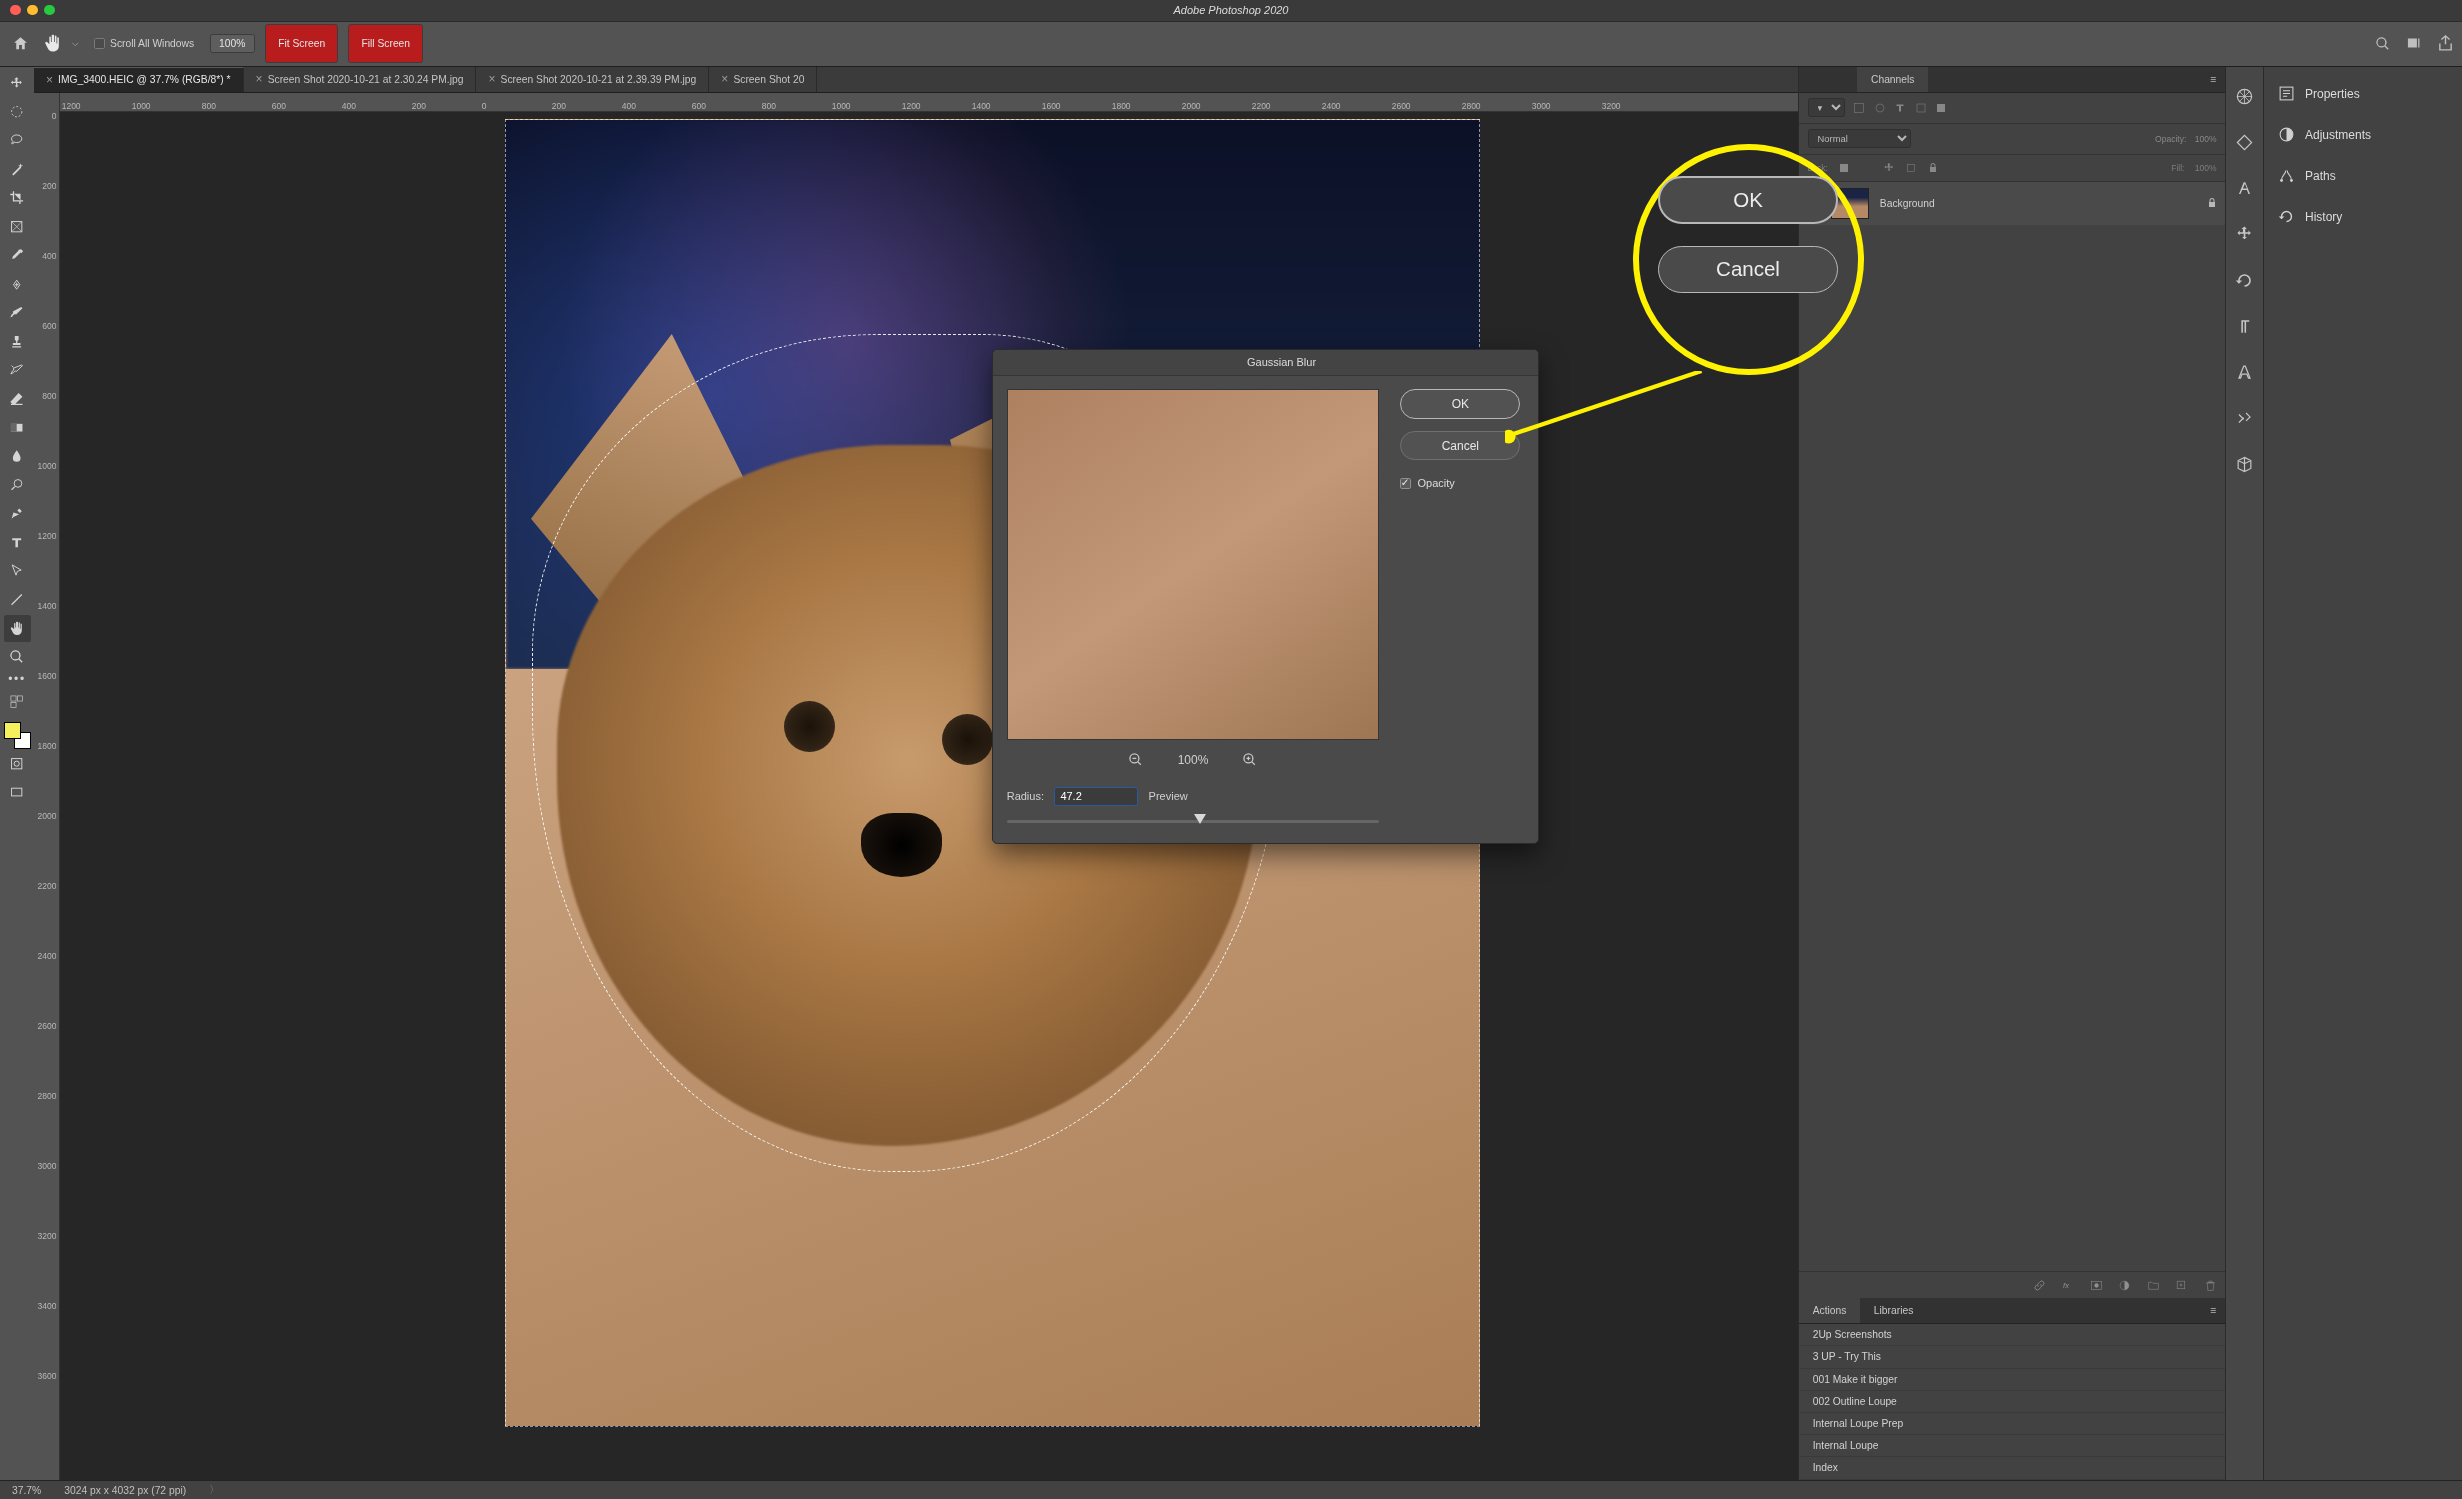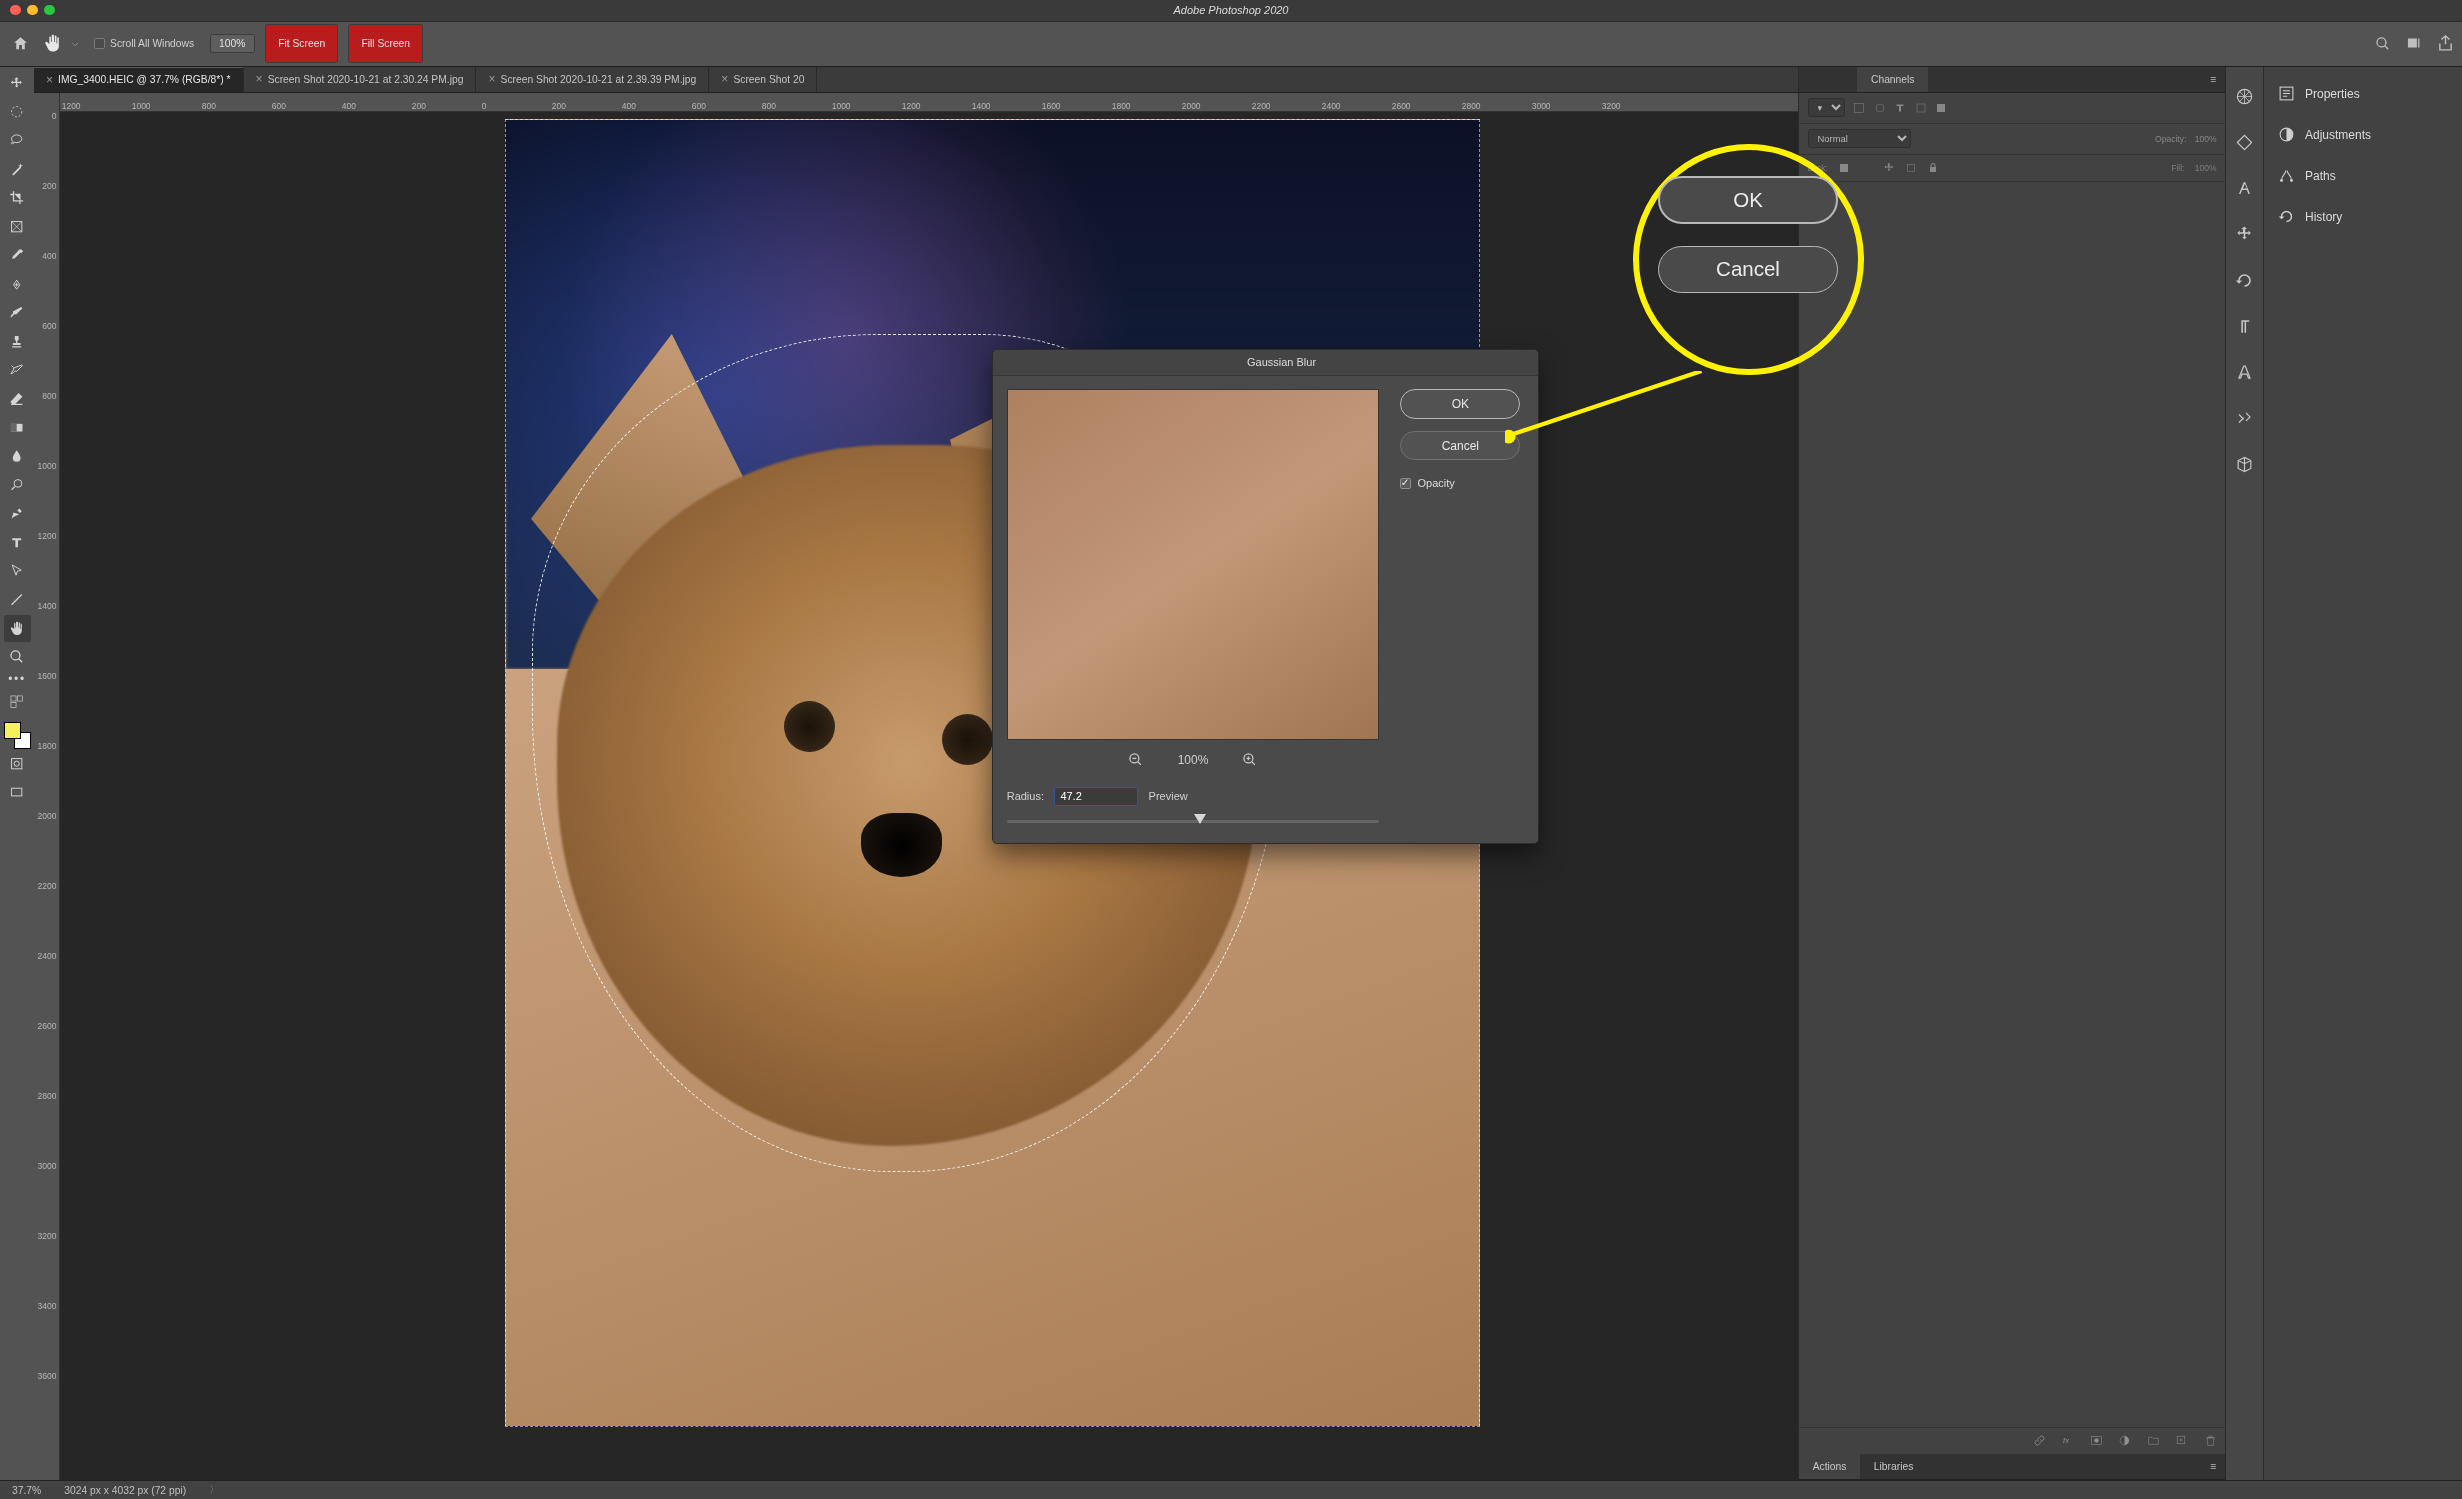--- a/index.html
+++ b/index.html
@@ -479,20 +479,32 @@
         </svg>
       <svg viewBox="0 0 24 24">
           <rect x="5" y="5" width="14" height="14" fill="none" stroke="#888"></rect>
         </svg>
       <svg viewBox="0 0 24 24">
           <path d="M7 10V7a5 5 0 1110 0v3h1v10H6V10zm2 0h6V7a3 3 0 10-6 0z"></path>
         </svg>
       <span style="margin-left:auto">Fill:</span>
       <span>100%</span>
     </div>
+    <div class="layer-item">
+      <svg class="eye" viewBox="0 0 24 24">
+          <path d="M12 5c5 0 9 4 10 7-1 3-5 7-10 7S3 15 2 12c1-3 5-7 10-7zm0 3a4 4 0 100 8 4 4 0 000-8z"></path>
+        </svg>
+      <div class="layer-thumb"></div>
+      <span>Background</span>
+      <span class="lock-ico">
+          <svg viewBox="0 0 24 24">
+            <path d="M7 10V7a5 5 0 1110 0v3h1v10H6V10zm2 0h6V7a3 3 0 10-6 0z"></path>
+          </svg>
+        </span>
+    </div>
     <div class="layer-spacer"></div>
     <div class="layer-footer">
       <svg viewBox="0 0 24 24">
           <path d="M10 14a4 4 0 010-6l3-3a4 4 0 116 6l-2 2M14 10a4 4 0 010 6l-3 3a4 4 0 11-6-6l2-2" fill="none" stroke="#909090" stroke-width="1.5"></path>
         </svg>
       <svg viewBox="0 0 24 24" style="font-size:12px">
           <text x="2" y="17" font-size="14" fill="#909090" font-style="italic">fx</text>
         </svg>
       <svg viewBox="0 0 24 24">
           <rect x="3" y="5" width="18" height="14" fill="none" stroke="#909090"></rect>
@@ -512,20 +524,29 @@
       <svg viewBox="0 0 24 24">
           <path d="M6 7h12l-1 14H7zM9 4h6v3H9zM4 7h16" fill="none" stroke="#909090"></path>
         </svg>
     </div>
 
     <div class="panel-tabs">
       <span class="active">Actions</span>
       <span>Libraries</span>
       <span class="menu-ico">≡</span>
     </div>
+    <div class="action-list" id="actlist">
+        <div class="action-item">2Up Screenshots</div>
+        <div class="action-item">3 UP - Try This</div>
+        <div class="action-item">001 Make it bigger</div>
+        <div class="action-item">002 Outline Loupe</div>
+        <div class="action-item">Internal Loupe Prep</div>
+        <div class="action-item">Internal Loupe</div>
+        <div class="action-item">Index</div>
+      </div>
   </div>
 
   <div class="dockstrip">
     <svg viewBox="0 0 24 24">
         <circle cx="12" cy="12" r="9" fill="none" stroke="#c6c6c6" stroke-width="1.5"></circle>
         <path d="M12 3v18M3 12h18M6 6l12 12M18 6L6 18" stroke="#c6c6c6" stroke-width="1"></path>
       </svg>
     <svg viewBox="0 0 24 24">
         <path d="M3 12l9-9 9 9-9 9z" fill="none" stroke="#c6c6c6" stroke-width="1.5"></path>
       </svg>

